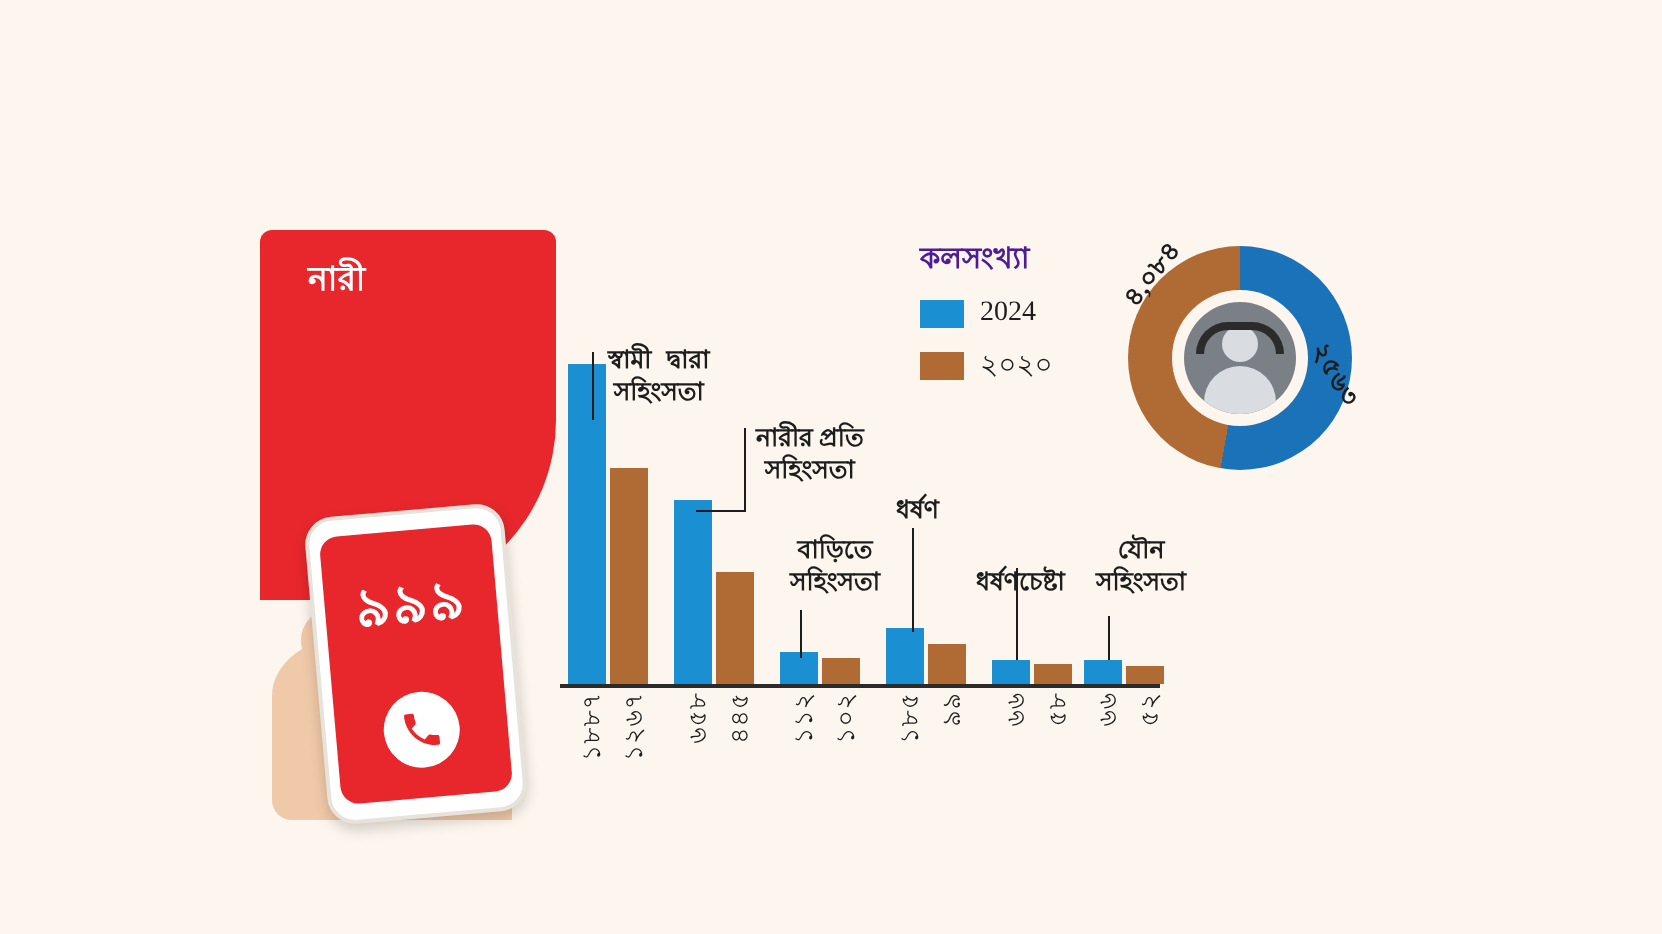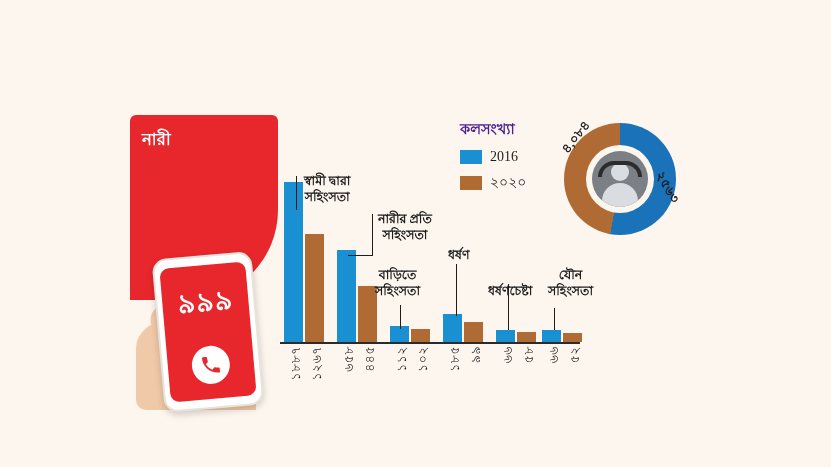--- a/index.html
+++ b/index.html
@@ -19,21 +19,21 @@
   
   .banner{
     position:absolute;left:0;top:5px;
     width:148px;height:185px;
     background:#e8272c;
     border-top-left-radius:6px;
     border-bottom-right-radius:90px;
     border-top-right-radius:6px;
     color:#fff;
     box-sizing:border-box;
-    padding:14px 10px 0 12px;
+    padding:14px 10px 0 24px;
     z-index:3;
   }
   .banner-line{
     font-family:"Liberation Serif", serif;
     font-weight:bold;
     font-size:16.5px;
     line-height:1.38;
     letter-spacing:.2px;
   }
   .phone{
@@ -249,32 +249,32 @@
     <div class="vlabel" style="left:218px;top:196px;">৬৬</div>
     <div class="vlabel" style="left:239px;top:196px;">৫৮</div>
 
     <div class="grp" style="left:262px;bottom:28px;">
       <div class="bar b21" style="height:12px;"></div>
       <div class="bar b20" style="height:9px;"></div>
     </div>
     <div class="vlabel" style="left:264px;top:196px;">৬৬</div>
     <div class="vlabel" style="left:285px;top:196px;">৫২</div>
 
-    <div class="callout" style="left:24px;top:24px;">
+    <div class="callout" style="left:24px;top:24px;font-family:Liberation Mono, monospace;">
       স্বামী দ্বারা<br>সহিংসতা
     </div>
     <div class="leader" style="left:16px;top:26px;width:1px;height:34px;"></div>
 
     <div class="callout" style="left:98px;top:62px;">
       নারীর প্রতি<br>সহিংসতা
     </div>
     <div class="leader" style="left:92px;top:64px;width:1px;height:42px;"></div>
     <div class="leader" style="left:68px;top:105px;width:25px;height:1px;"></div>
 
-    <div class="callout" style="left:95px;top:118px;text-align:center;">
+    <div class="callout" style="left:115px;top:118px;text-align:center;">
       বাড়িতে<br>সহিংসতা
     </div>
     <div class="leader" style="left:120px;top:155px;width:1px;height:24px;"></div>
 
     <div class="callout" style="left:168px;top:98px;">
       ধর্ষণ
     </div>
     <div class="leader" style="left:176px;top:114px;width:1px;height:52px;"></div>
 
     <div class="callout" style="left:208px;top:134px;">
@@ -285,21 +285,21 @@
     <div class="callout" style="left:268px;top:118px;">
       যৌন<br>সহিংসতা
     </div>
     <div class="leader" style="left:274px;top:158px;width:1px;height:22px;"></div>
   </div>
 
   <div class="legend">
     <div class="legend-title">কলসংখ্যা</div>
     <div class="legend-row">
       <span class="swatch sw21"></span>
-      <span class="legend-label">2016</span>
+      <span class="legend-label">2024</span>
     </div>
     <div class="legend-row">
       <span class="swatch sw20"></span>
       <span class="legend-label">২০২০</span>
     </div>
   </div>
 
   <div class="donut-wrap">
     <div class="donut"></div>
     <div class="donut-hole">

